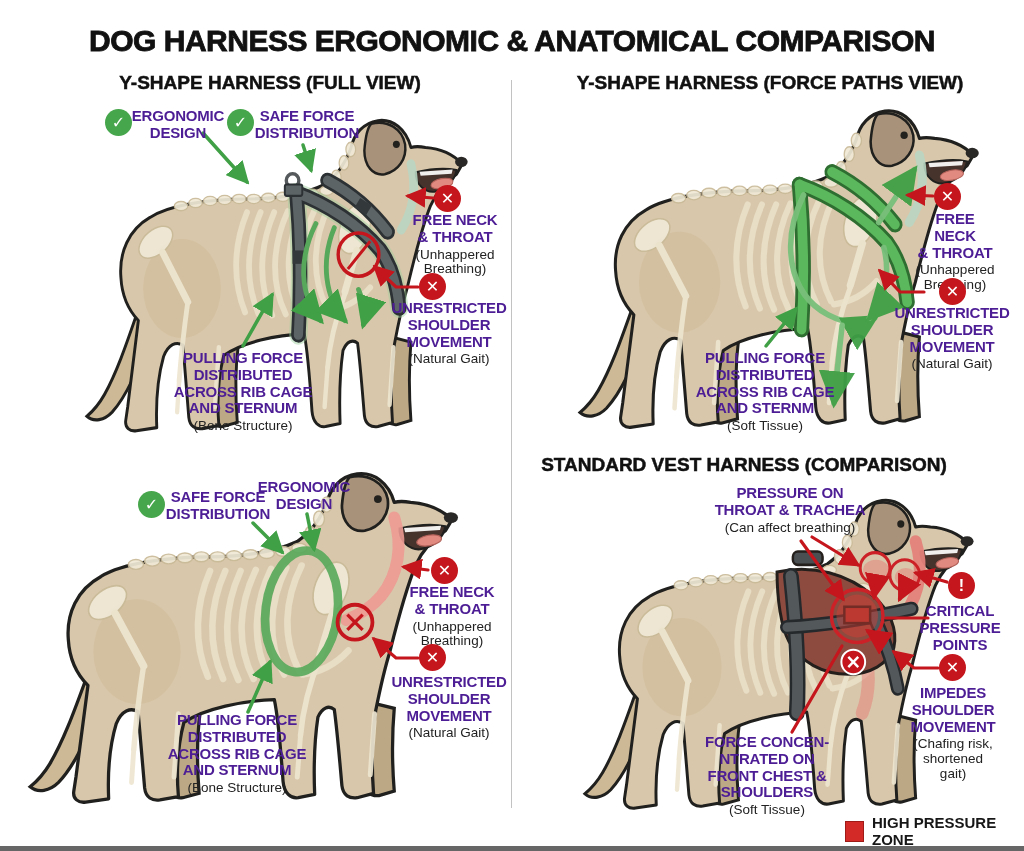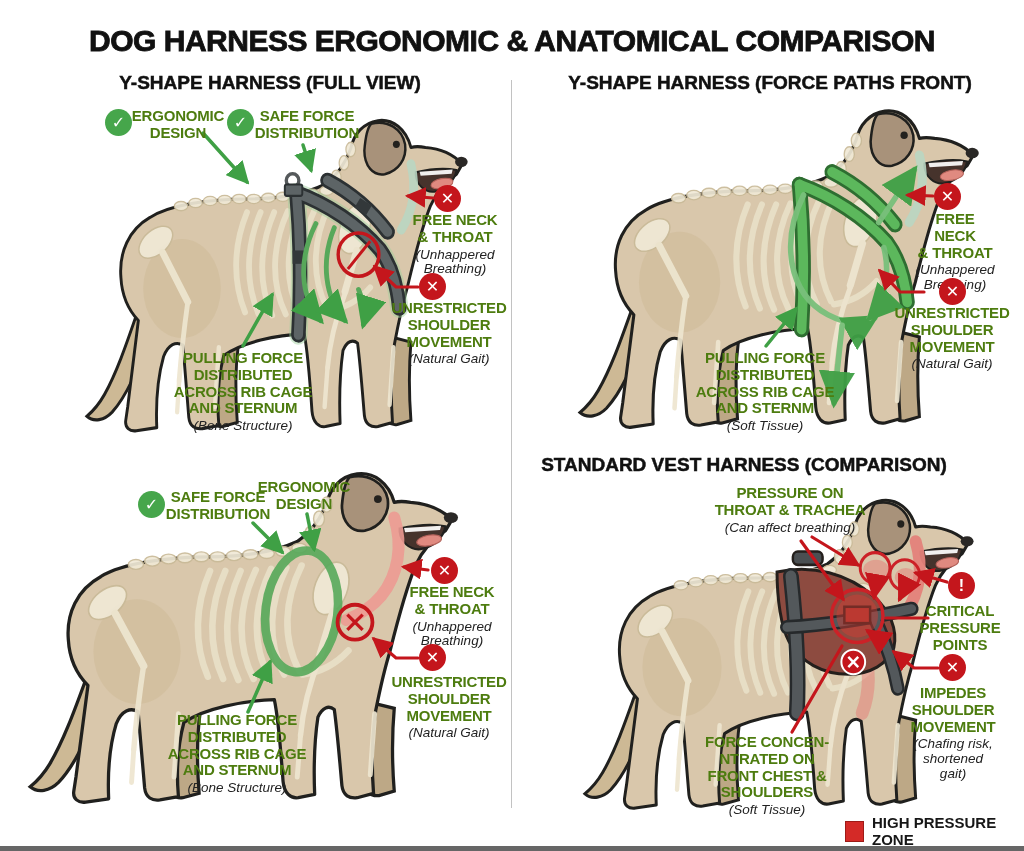--- a/index.html
+++ b/index.html
@@ -5,22 +5,22 @@
   html,body{margin:0;padding:0;background:#ffffff;}
   #canvas{position:relative;width:1024px;height:851px;background:#ffffff;overflow:hidden;
           font-family:"Liberation Sans","DejaVu Sans",sans-serif;color:#191919;}
   #scene{position:absolute;left:0;top:0;z-index:1;}
   .txt{position:absolute;z-index:2;}
   .page-title{left:0;top:24px;width:1024px;text-align:center;font-size:30px;font-weight:bold;
               letter-spacing:-0.5px;-webkit-text-stroke:0.8px #111;color:#111;}
   .qtitle{transform:translateX(-50%);font-size:19px;font-weight:bold;-webkit-text-stroke:0.5px #111;
           white-space:nowrap;color:#111;text-align:center;}
   .ann{transform:translateX(-50%);text-align:center;}
-  .ann .main{font-size:15px;font-weight:bold;line-height:1.12;letter-spacing:-0.2px;white-space:pre-line;color:#4d7c0f;}
-  .ann .sub{font-size:13.5px;font-weight:500;line-height:1.1;margin-top:2px;white-space:pre-line;color:#222;font-style:italic;}
+  .ann .main{font-size:15px;font-weight:bold;line-height:1.12;letter-spacing:-0.2px;white-space:pre-line;color:#4c1d95;}
+  .ann .sub{font-size:13.5px;font-weight:500;line-height:1.1;margin-top:2px;white-space:pre-line;color:#222;}
   .badge{position:absolute;z-index:2;width:27px;height:27px;border-radius:50%;color:#fff;
          display:flex;align-items:center;justify-content:center;font-weight:bold;font-size:16px;line-height:1;}
   .badge.green{background:#46a64b;}
   .badge.red{background:#c4161c;}
   .legend{position:absolute;z-index:2;display:flex;align-items:center;gap:8px;font-weight:bold;font-size:15px;color:#171717;}
   .legend .sw{width:19px;height:19px;display:inline-block;}
   .sw.green{background:#5cb85c;border:1px solid #3f8f42;}
   .sw.red{background:#d42a27;border:1px solid #9e1b17;}
 </style>
 </head>
@@ -241,21 +241,21 @@
     <polyline points="938,668 914,668 894,652" marker-end="url(#ar)"></polyline>
     <line x1="792" y1="732" x2="842" y2="646"></line>
   </g>
 
   <rect x="0" y="846" width="1024" height="5" fill="#333333" opacity="0.75"></rect>
 </svg>
 
 <div class="txt page-title">DOG HARNESS ERGONOMIC &amp; ANATOMICAL COMPARISON</div>
 
 <div class="txt qtitle" style="left:270px;top:72px">Y-SHAPE HARNESS (FULL VIEW)</div>
-<div class="txt qtitle" style="left:770px;top:72px">Y-SHAPE HARNESS (FORCE PATHS FRONT)</div>
+<div class="txt qtitle" style="left:770px;top:72px">Y-SHAPE HARNESS (FORCE PATHS VIEW)</div>
 <div class="txt qtitle" style="left:744px;top:454px">STANDARD VEST HARNESS (COMPARISON)</div>
 
 <div class="badge green" style="left:105px;top:109px">✓</div>
 <div class="txt ann" style="left:178px;top:108px">
       <div class="main">ERGONOMIC
 DESIGN</div>
     </div>
 <div class="badge green" style="left:227px;top:109px">✓</div>
 <div class="txt ann" style="left:307px;top:108px">
       <div class="main">SAFE FORCE

